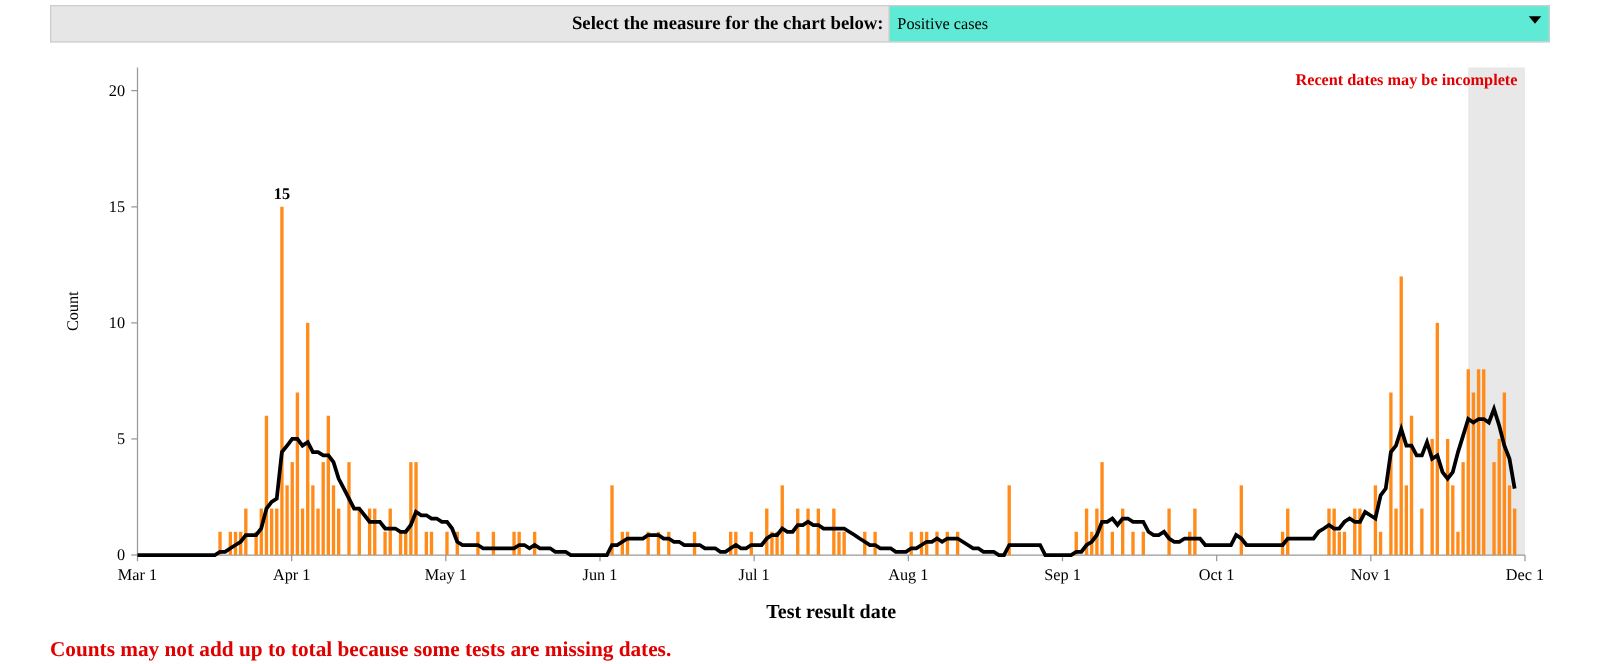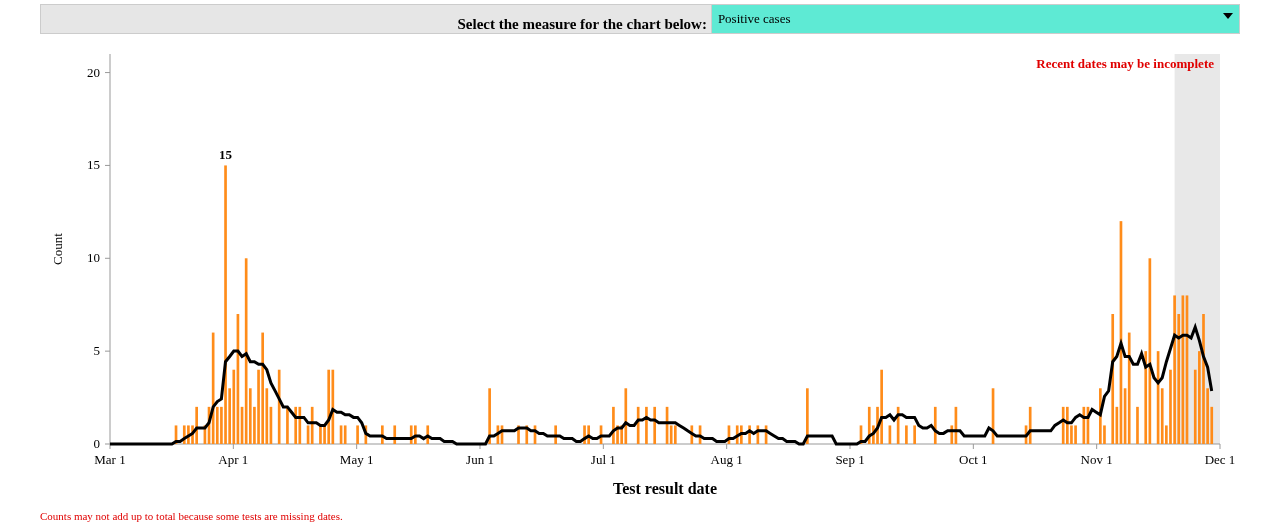--- a/index.html
+++ b/index.html
@@ -1,23 +1,23 @@
 <!DOCTYPE html>
 <html><head>
 <meta charset="utf-8">
 <style>
   html,body{margin:0;padding:0;background:#fff;font-family:Georgia,'Times New Roman',serif;color:#000}
-  .topbar{background:#e6e6e6;border:1px solid #ccc;display:flex;align-items:flex-end;height:28px;margin:4px 40px 0 40px}
+  .topbar{background:#e6e6e6;border:1px solid #ccc;display:flex;align-items:center;height:28px;margin:4px 40px 0 40px}
   .topbar-label{font-weight:bold;font-size:15px;padding:0 4px 0 0;margin-left:auto}
   .select-wrap{position:relative;flex:0 0 44%;height:28px;background:#5eead4;border-left:1px solid #ccc}
   .select-display{font-size:13px;padding:4px 24px 4px 6px;line-height:20px}
   .select-caret{position:absolute;right:6px;top:8px;width:0;height:0;border-left:5px solid transparent;border-right:5px solid transparent;border-top:6px solid #000}
   .chart-zone{position:relative;margin:0 40px}
   svg{display:block}
-  .footnote{color:#e00000;font-size:11px;font-weight:normal;margin:6px 0 0 40px}
+  .footnote{color:#e00000;font-size:17px;font-weight:bold;margin:6px 0 0 40px}
   .warn{fill:#e00000;font-size:13px;font-weight:bold;text-anchor:end}
   .axis-title{font-size:16px;font-weight:bold;text-anchor:middle}
   .y-title{font-size:13px;text-anchor:middle}
   .bar{fill:#ff8c1a}
   .avg{fill:none;stroke:#000;stroke-width:3}
   .peak-label{font-size:13px;font-weight:bold;text-anchor:middle}
 </style>
 </head>
 <body>
 

